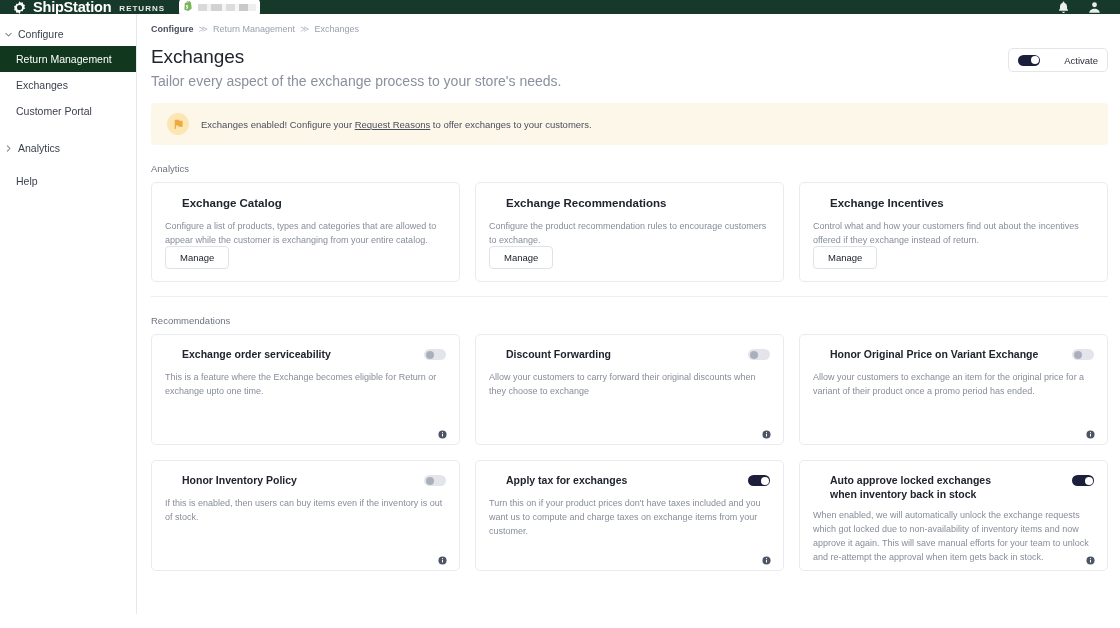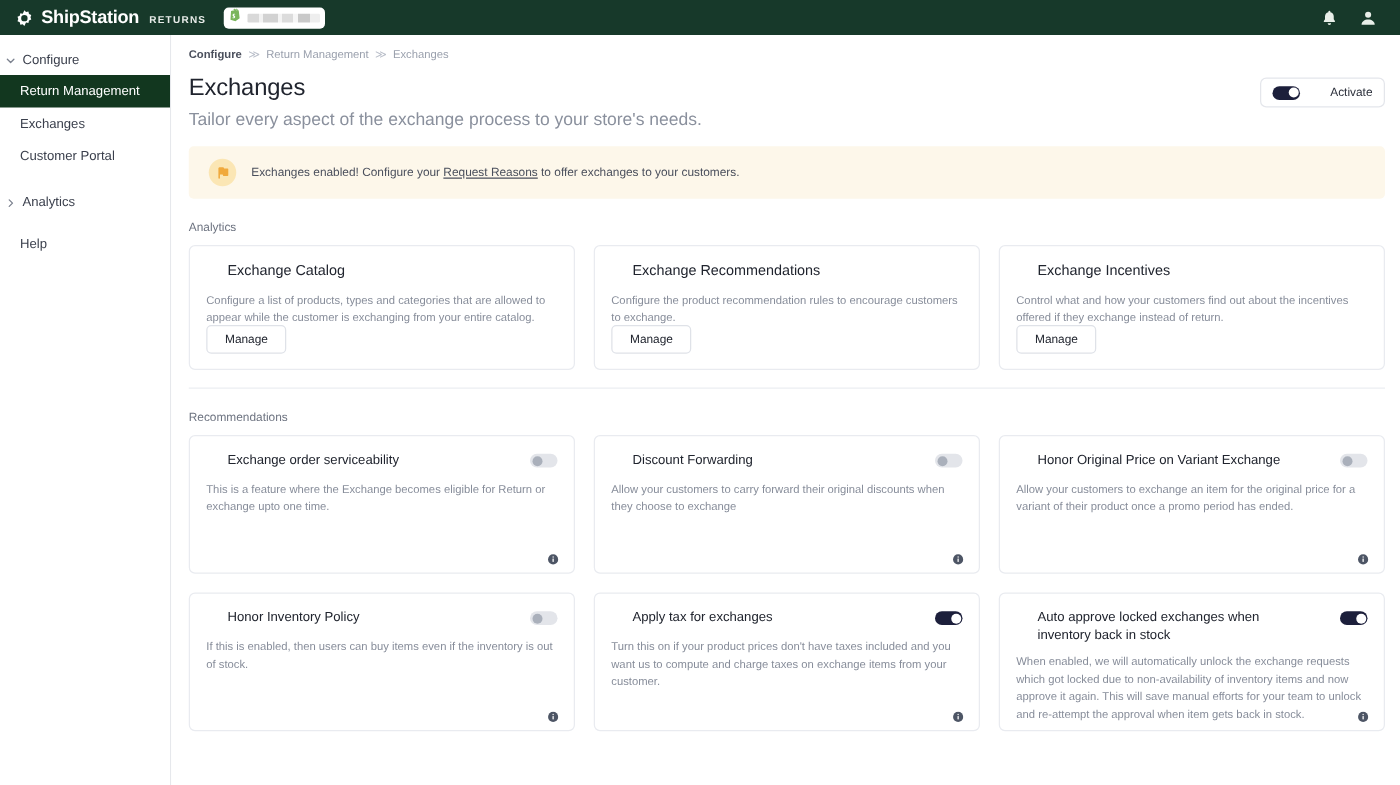--- a/index.html
+++ b/index.html
@@ -6,21 +6,21 @@
   html, body {
     width: 1120px; height: 628px;
     font-family: "Liberation Sans", sans-serif;
     background: #ffffff;
     overflow: hidden;
     color: #2b2f3a;
   }
 
   
   .topbar {
-    height: 28px;
+    height: 14px;
     background: #17392a;
     display: flex;
     align-items: center;
     padding: 0 10px 0 12px;
     position: relative;
   }
   .logo-wrap { display: flex; align-items: center; gap: 6px; }
   .logo-mark { width: 15px; height: 15px; display:block; }
   .logo-text {
     color: #ffffff; font-size: 14.5px; font-weight: bold; letter-spacing: -0.2px;
@@ -145,21 +145,21 @@
     flex: 1;
     background: #ffffff;
     border: 1px solid #e9ebf0;
     border-radius: 5px;
     padding: 13px 13px 12px 13px;
     position: relative;
   }
   .card.benefit { height: 100px; }
   .card.config { height: 111px; }
   .card-head { display: flex; align-items: flex-start; gap: 8px; }
-  .card-title { font-size: 11.5px; font-weight: normal; color: #20242e; line-height: 1.3; padding-left: 17px; }
+  .card-title { font-size: 11.5px; font-weight: bold; color: #20242e; line-height: 1.3; padding-left: 17px; }
   .card-title.small { font-size: 10.5px; }
   .card-desc {
     font-size: 9px; color: #878d9a; line-height: 1.55; margin-top: 9px;
   }
   .card-desc.tight { margin-top: 8px; }
   .btn-manage {
     position: absolute; left: 13px; bottom: 12px;
     border: 1px solid #dfe2e8; border-radius: 4px;
     background: #fff; color: #20242e;
     font-size: 9.5px; padding: 5px 14px; cursor: pointer;

